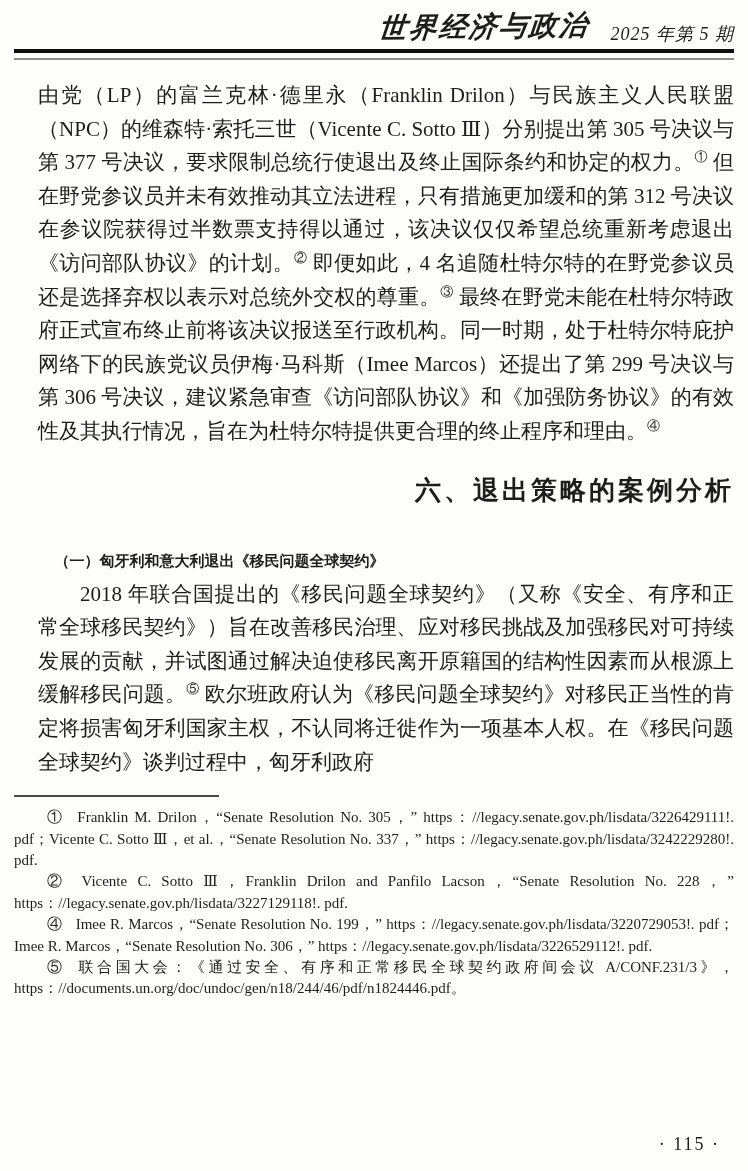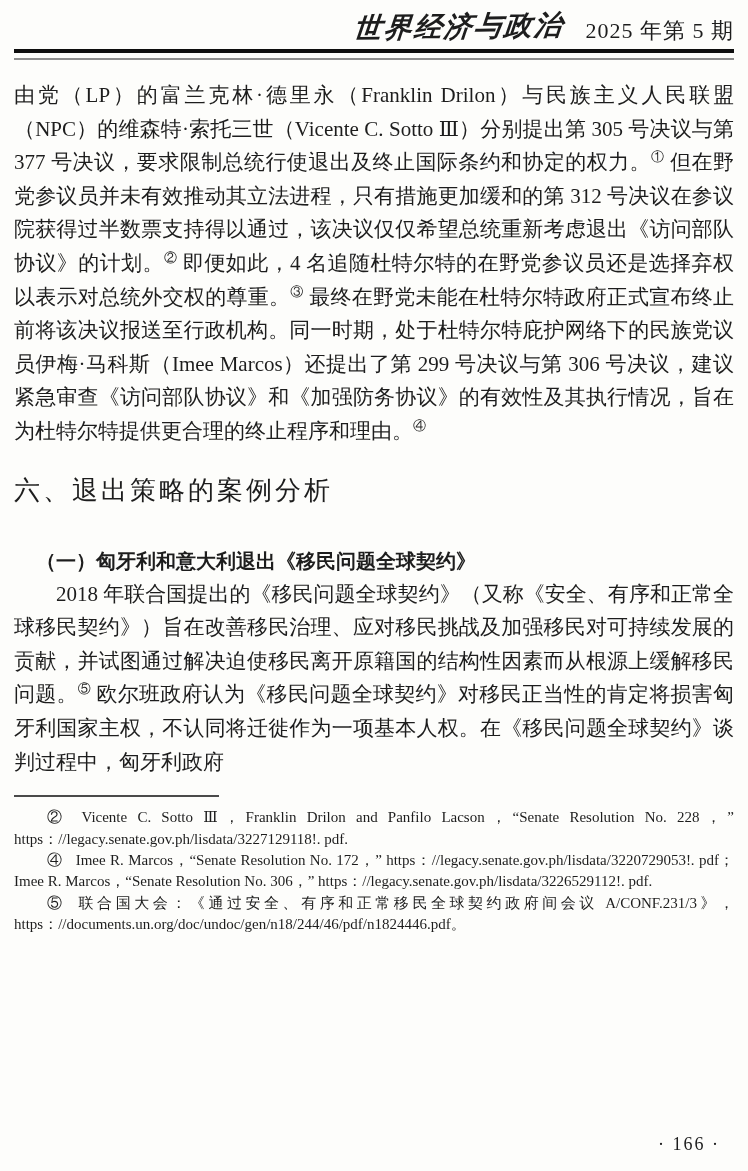--- a/index.html
+++ b/index.html
@@ -16,37 +16,37 @@
   
   .hdr {
     display:flex; justify-content:flex-end; align-items:flex-end;
     gap:22px; height:40px; padding-top:6px;
   }
   .journal-name {
     font-size:28px; font-weight:bold; font-style:italic;
     letter-spacing:2px; white-space:nowrap;
     transform:skewX(-6deg) rotate(-1deg);
   }
-  .issue-label { font-size:22px; letter-spacing:1px; white-space:nowrap; }
+  .issue-label { font-size:18px; letter-spacing:1px; white-space:nowrap;font-style:italic; }
   .rule-thick { height:4px; background:#0e0e0e; margin-top:3px; }
   .rule-thin  { height:2px; background:#8d8d8d; margin-top:5px; }
 
   
-  .body-text { margin-top:19px; font-size:21px; line-height:33.6px; text-align:justify; }
+  .body-text { margin-top:19px; font-size:21px; line-height:33.6px; text-align:justify;margin-left:24px; }
   .body-text p { margin:0; }
   p.indent { text-indent:2em; }
   sup.fnref { font-size:0.62em; line-height:0; vertical-align:super; }
 
   .section-heading {
-    text-align:left; font-size:26px; font-weight:400;
+    text-align:right; font-size:26px; font-weight:700;
     letter-spacing:3px; margin:25px 0 36px 0; line-height:34px;
   }
   .subsection-heading {
     font-family:"Liberation Sans","DejaVu Sans",sans-serif;
-    font-weight:bold; font-size:20px; line-height:34px;
+    font-weight:bold; font-size:15px; line-height:34px;
     text-indent:1.1em; margin:0;
   }
 
   
   .fn-divider { width:205px; height:2px; background:#4a4a4a; margin-top:16px; }
   .footnotes {
     margin-top:10px; font-size:15px; line-height:21.4px;
     text-align:justify; overflow-wrap:anywhere;
   }
   .footnote { margin:0; text-indent:2.2em; }
@@ -78,25 +78,28 @@
 
     <h3 class="subsection-heading">（一）匈牙利和意大利退出《移民问题全球契约》</h3>
 
     <p class="indent rich">2018 年联合国提出的《移民问题全球契约》（又称《安全、有序和正常全球移民契约》）旨在改善移民治理、应对移民挑战及加强移民对可持续发展的贡献，并试图通过解决迫使移民离开原籍国的结构性因素而从根源上缓解移民问题。<sup class="fnref">⑤</sup> 欧尔班政府认为《移民问题全球契约》对移民正当性的肯定将损害匈牙利国家主权，不认同将迁徙作为一项基本人权。在《移民问题全球契约》谈判过程中，匈牙利政府</p>
   </div>
 
   <div class="fn-divider"></div>
 
   <div class="footnotes">
     <p class="footnote">
+      <span class="fn-marker">①</span><span>Franklin M. Drilon，“Senate Resolution No. 305，” https：//legacy.senate.gov.ph/lisdata/3226429111!. pdf；Vicente C. Sotto Ⅲ，et al.，“Senate Resolution No. 337，” https：//legacy.senate.gov.ph/lisdata/3242229280!. pdf.</span>
+    </p>
+    <p class="footnote">
       <span class="fn-marker">②</span><span>Vicente C. Sotto Ⅲ，Franklin Drilon and Panfilo Lacson，“Senate Resolution No. 228，” https：//legacy.senate.gov.ph/lisdata/3227129118!. pdf.</span>
     </p>
     <p class="footnote">
-      <span class="fn-marker">④</span><span>Imee R. Marcos，“Senate Resolution No. 172，” https：//legacy.senate.gov.ph/lisdata/3220729053!. pdf；Imee R. Marcos，“Senate Resolution No. 306，” https：//legacy.senate.gov.ph/lisdata/3226529112!. pdf.</span>
+      <span class="fn-marker">④</span><span>Imee R. Marcos，“Senate Resolution No. 199，” https：//legacy.senate.gov.ph/lisdata/3220729053!. pdf；Imee R. Marcos，“Senate Resolution No. 306，” https：//legacy.senate.gov.ph/lisdata/3226529112!. pdf.</span>
     </p>
     <p class="footnote">
       <span class="fn-marker">⑤</span><span>联合国大会：《通过安全、有序和正常移民全球契约政府间会议 A/CONF.231/3》，https：//documents.un.org/doc/undoc/gen/n18/244/46/pdf/n1824446.pdf。</span>
     </p>
   </div>
 
-  <div class="page-number">· 166 ·</div>
+  <div class="page-number">· 115 ·</div>
 
 </div>
 
 </body></html>

